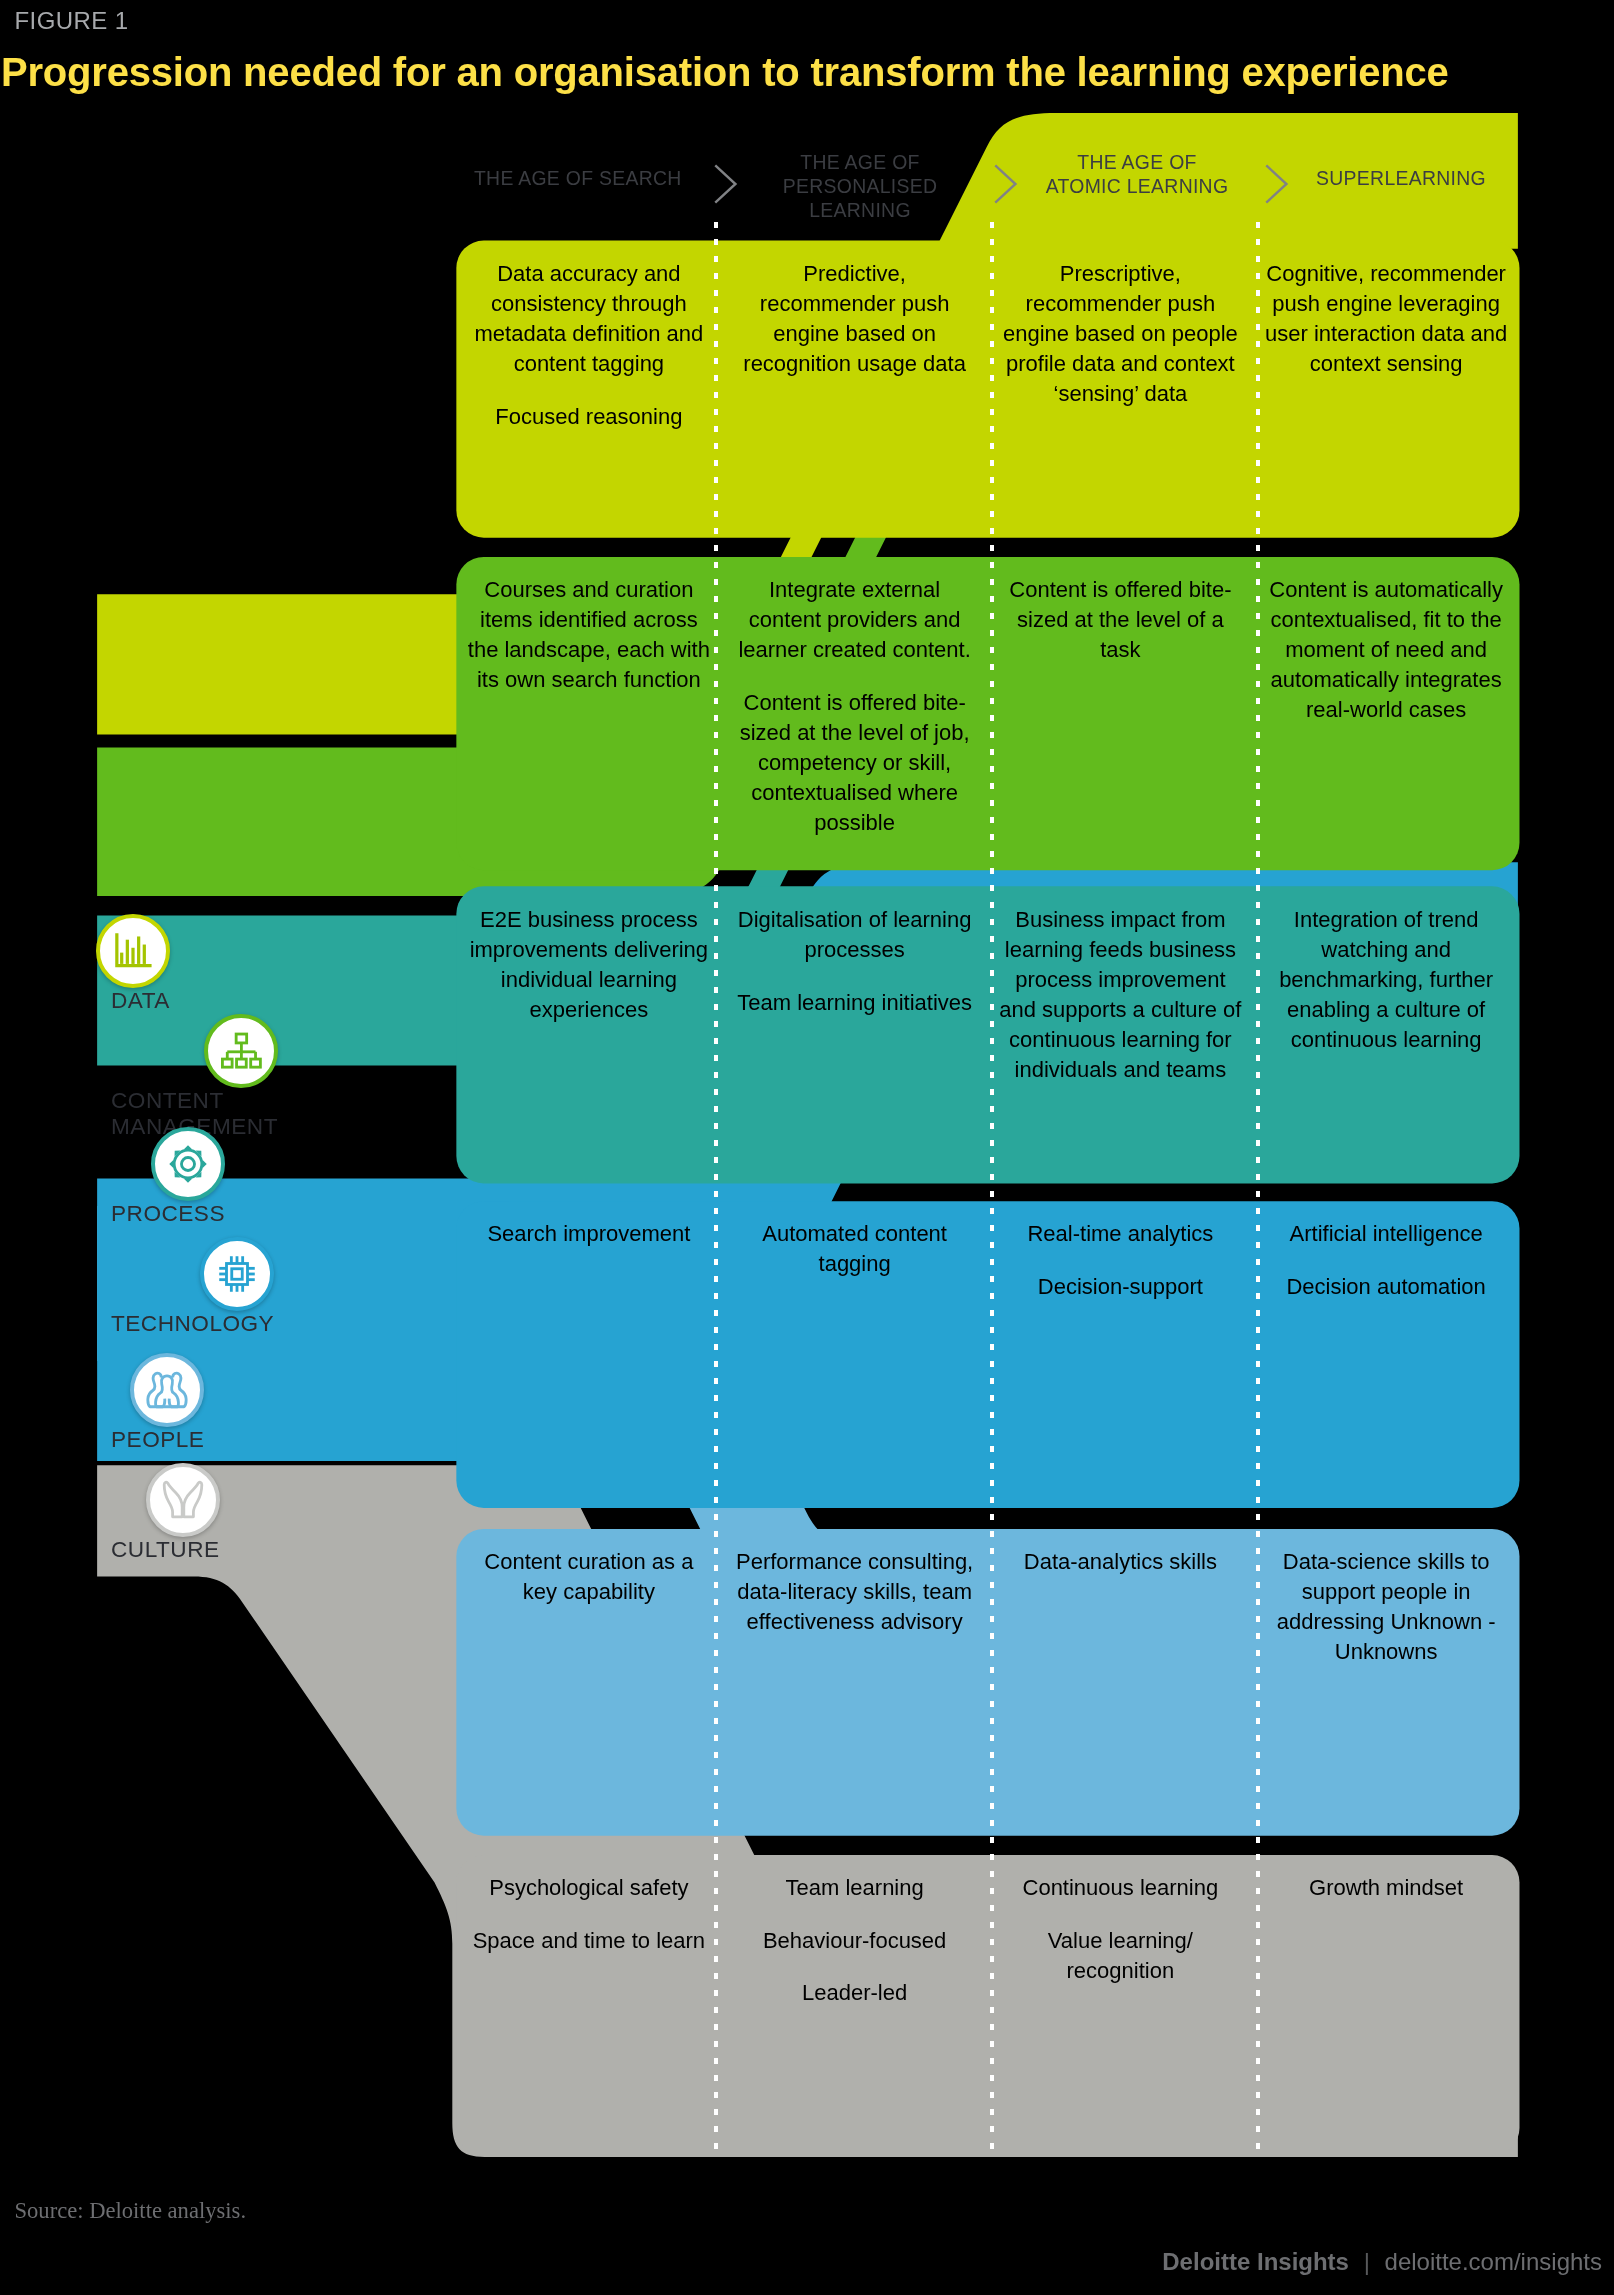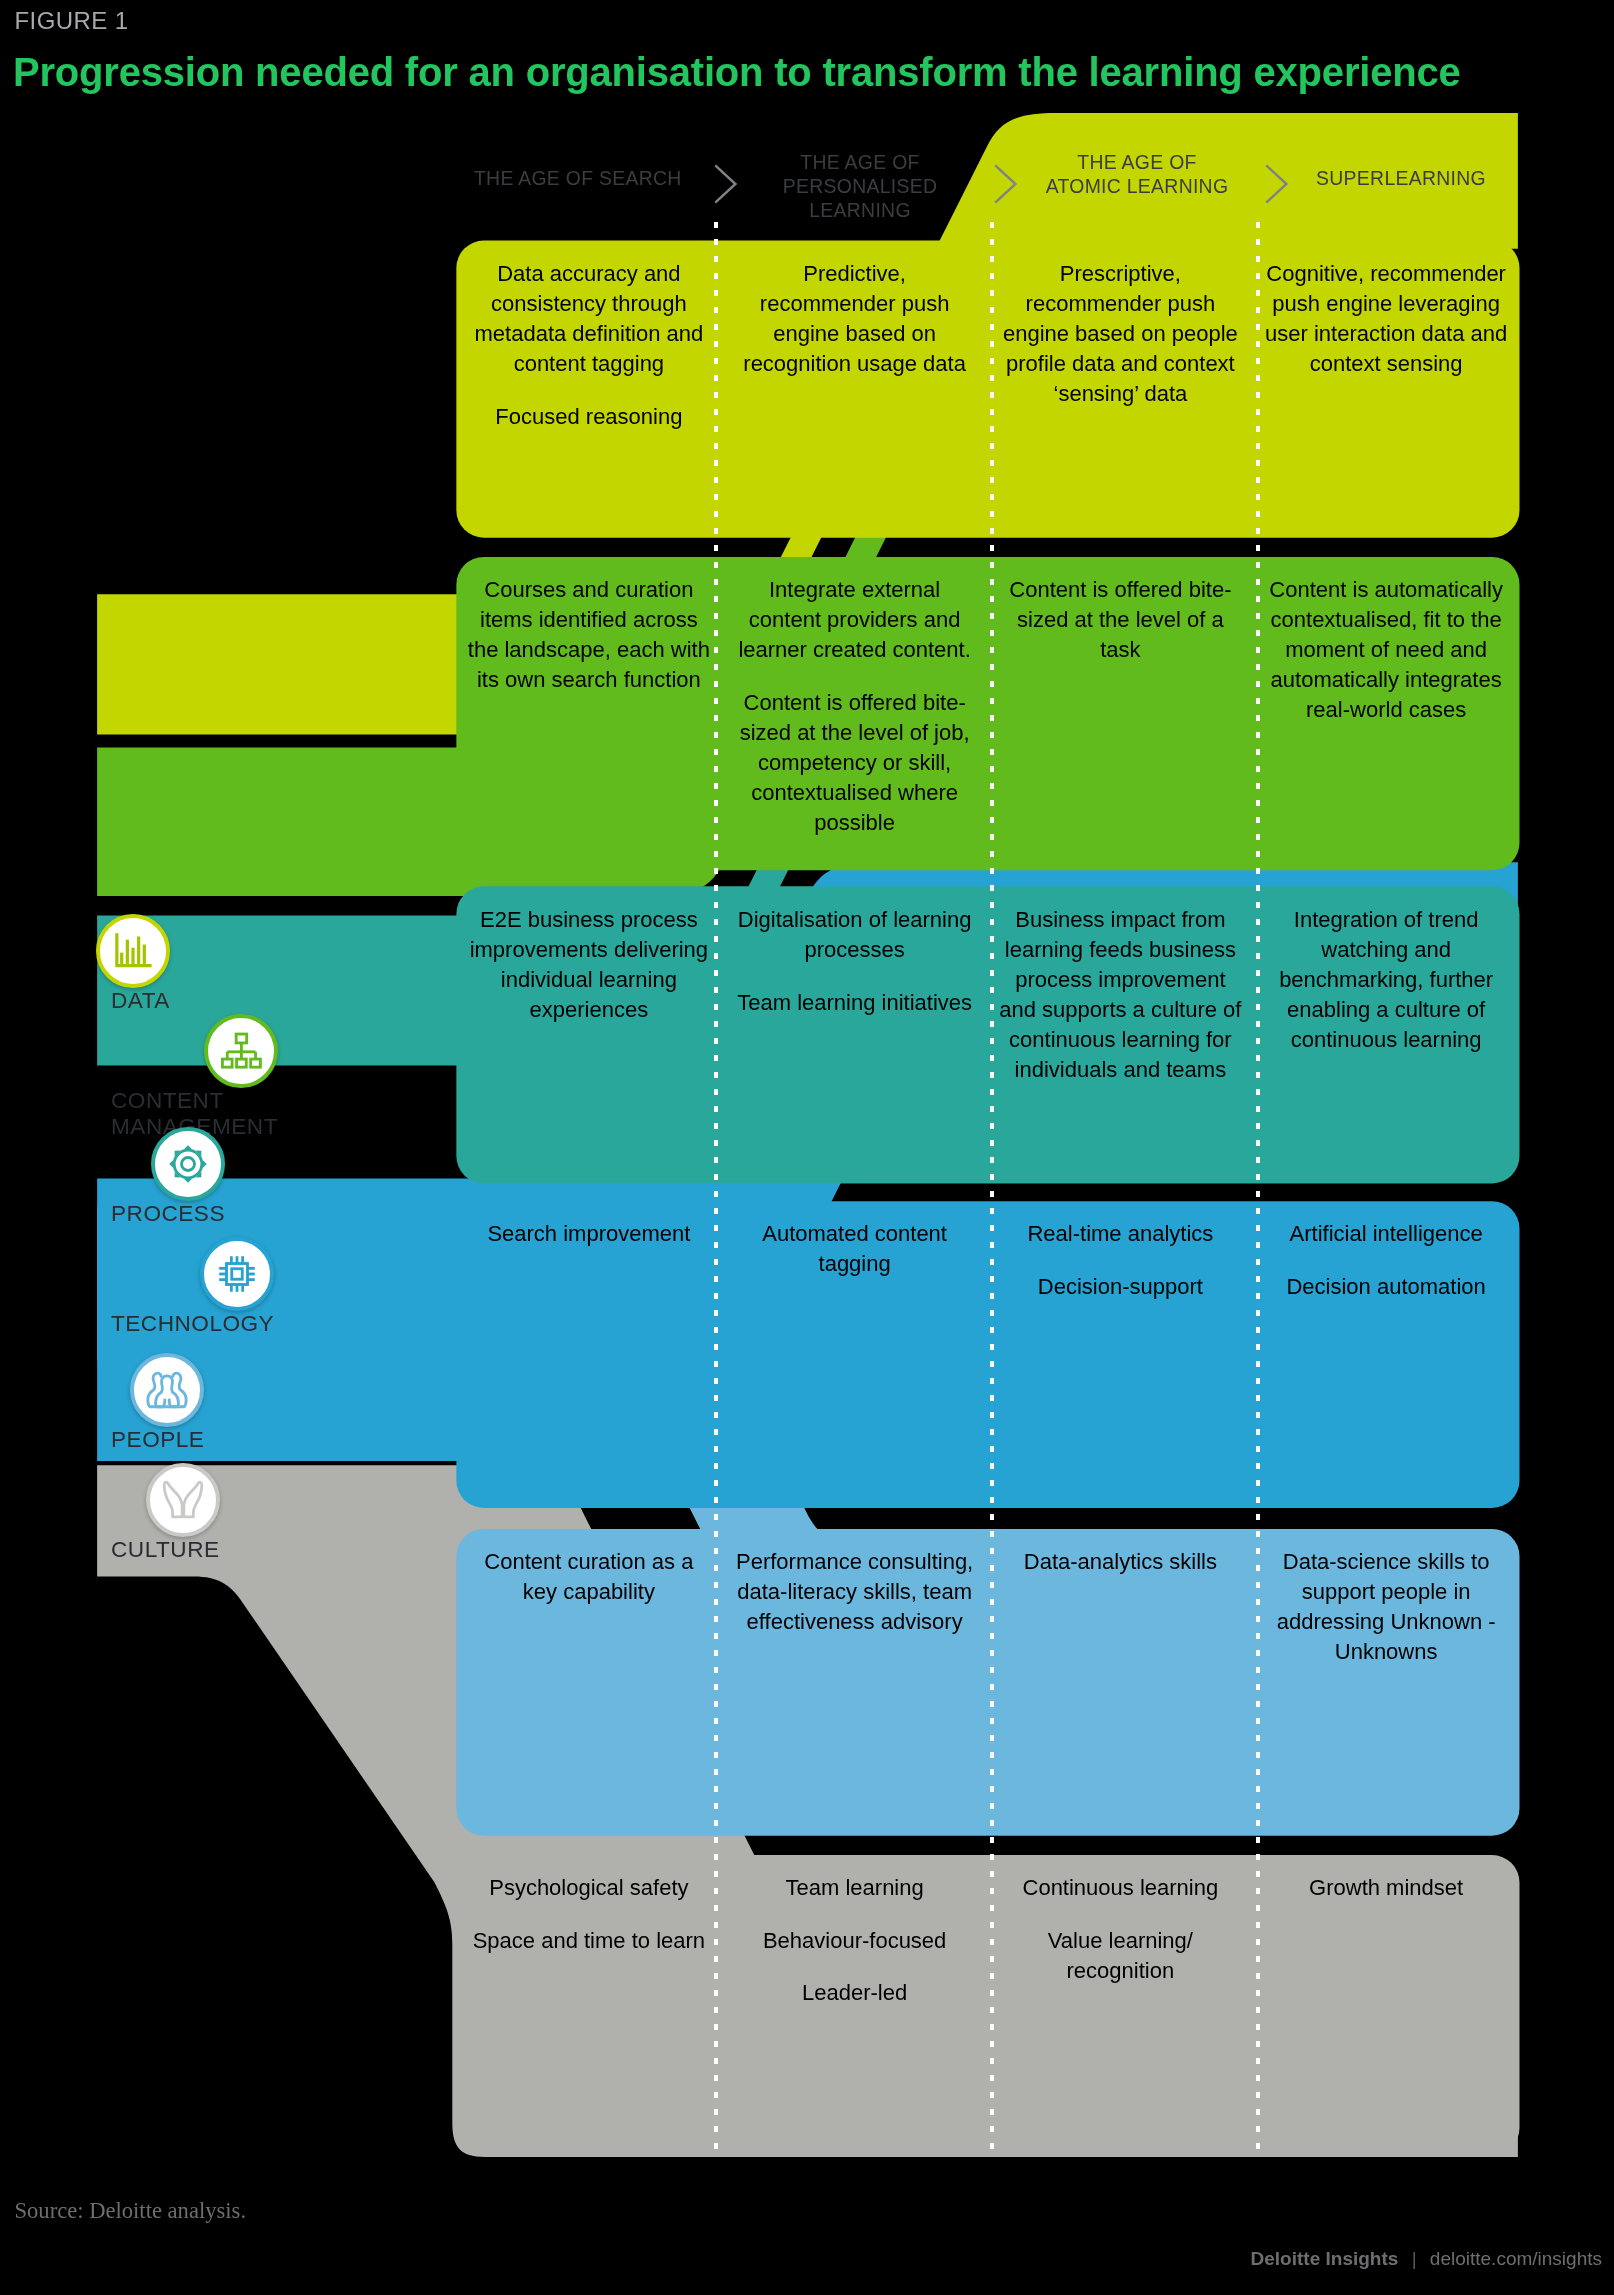--- a/index.html
+++ b/index.html
@@ -22,24 +22,24 @@
     position: absolute;
     left: 14.5px; top: 6.5px;
     font-size: 24px;
     letter-spacing: 0.4px;
     color: #a7a9ac;
     font-family: "Liberation Sans", sans-serif;
     font-weight: 400;
   }
   #page-title {
     position: absolute;
-    left: 13px; top: 50px;
+    left: 1px; top: 50px;
     font-size: 40px;
     font-weight: 700;
-    color: #22c55e;
+    color: #fde047;
     letter-spacing: -0.2px;
     white-space: nowrap;
     font-family: "Liberation Sans", sans-serif;
   }
 
   
   #stage-headers {
     position: absolute;
     left: 452px; top: 150px;
     width: 1074px; height: 73px;
@@ -141,21 +141,21 @@
   #source-note {
     position: absolute;
     left: 14.5px; top: 2198px;
     font-size: 22.6px;
     color: #6d6e71;
     font-family: Liberation Serif, serif;
   }
   #brand-note {
     position: absolute;
     right: 13px; top: 2248px;
-    font-size: 19px;
+    font-size: 24px;
     color: #6d6e71;
     font-family: "Liberation Sans", sans-serif;
     white-space: nowrap;
   }
   #brand-note .sep { margin: 0 8px; color: #58595b; }
   #brand-note .bold { font-weight: 700; }
 </style>
 </head>
 <body>
 

